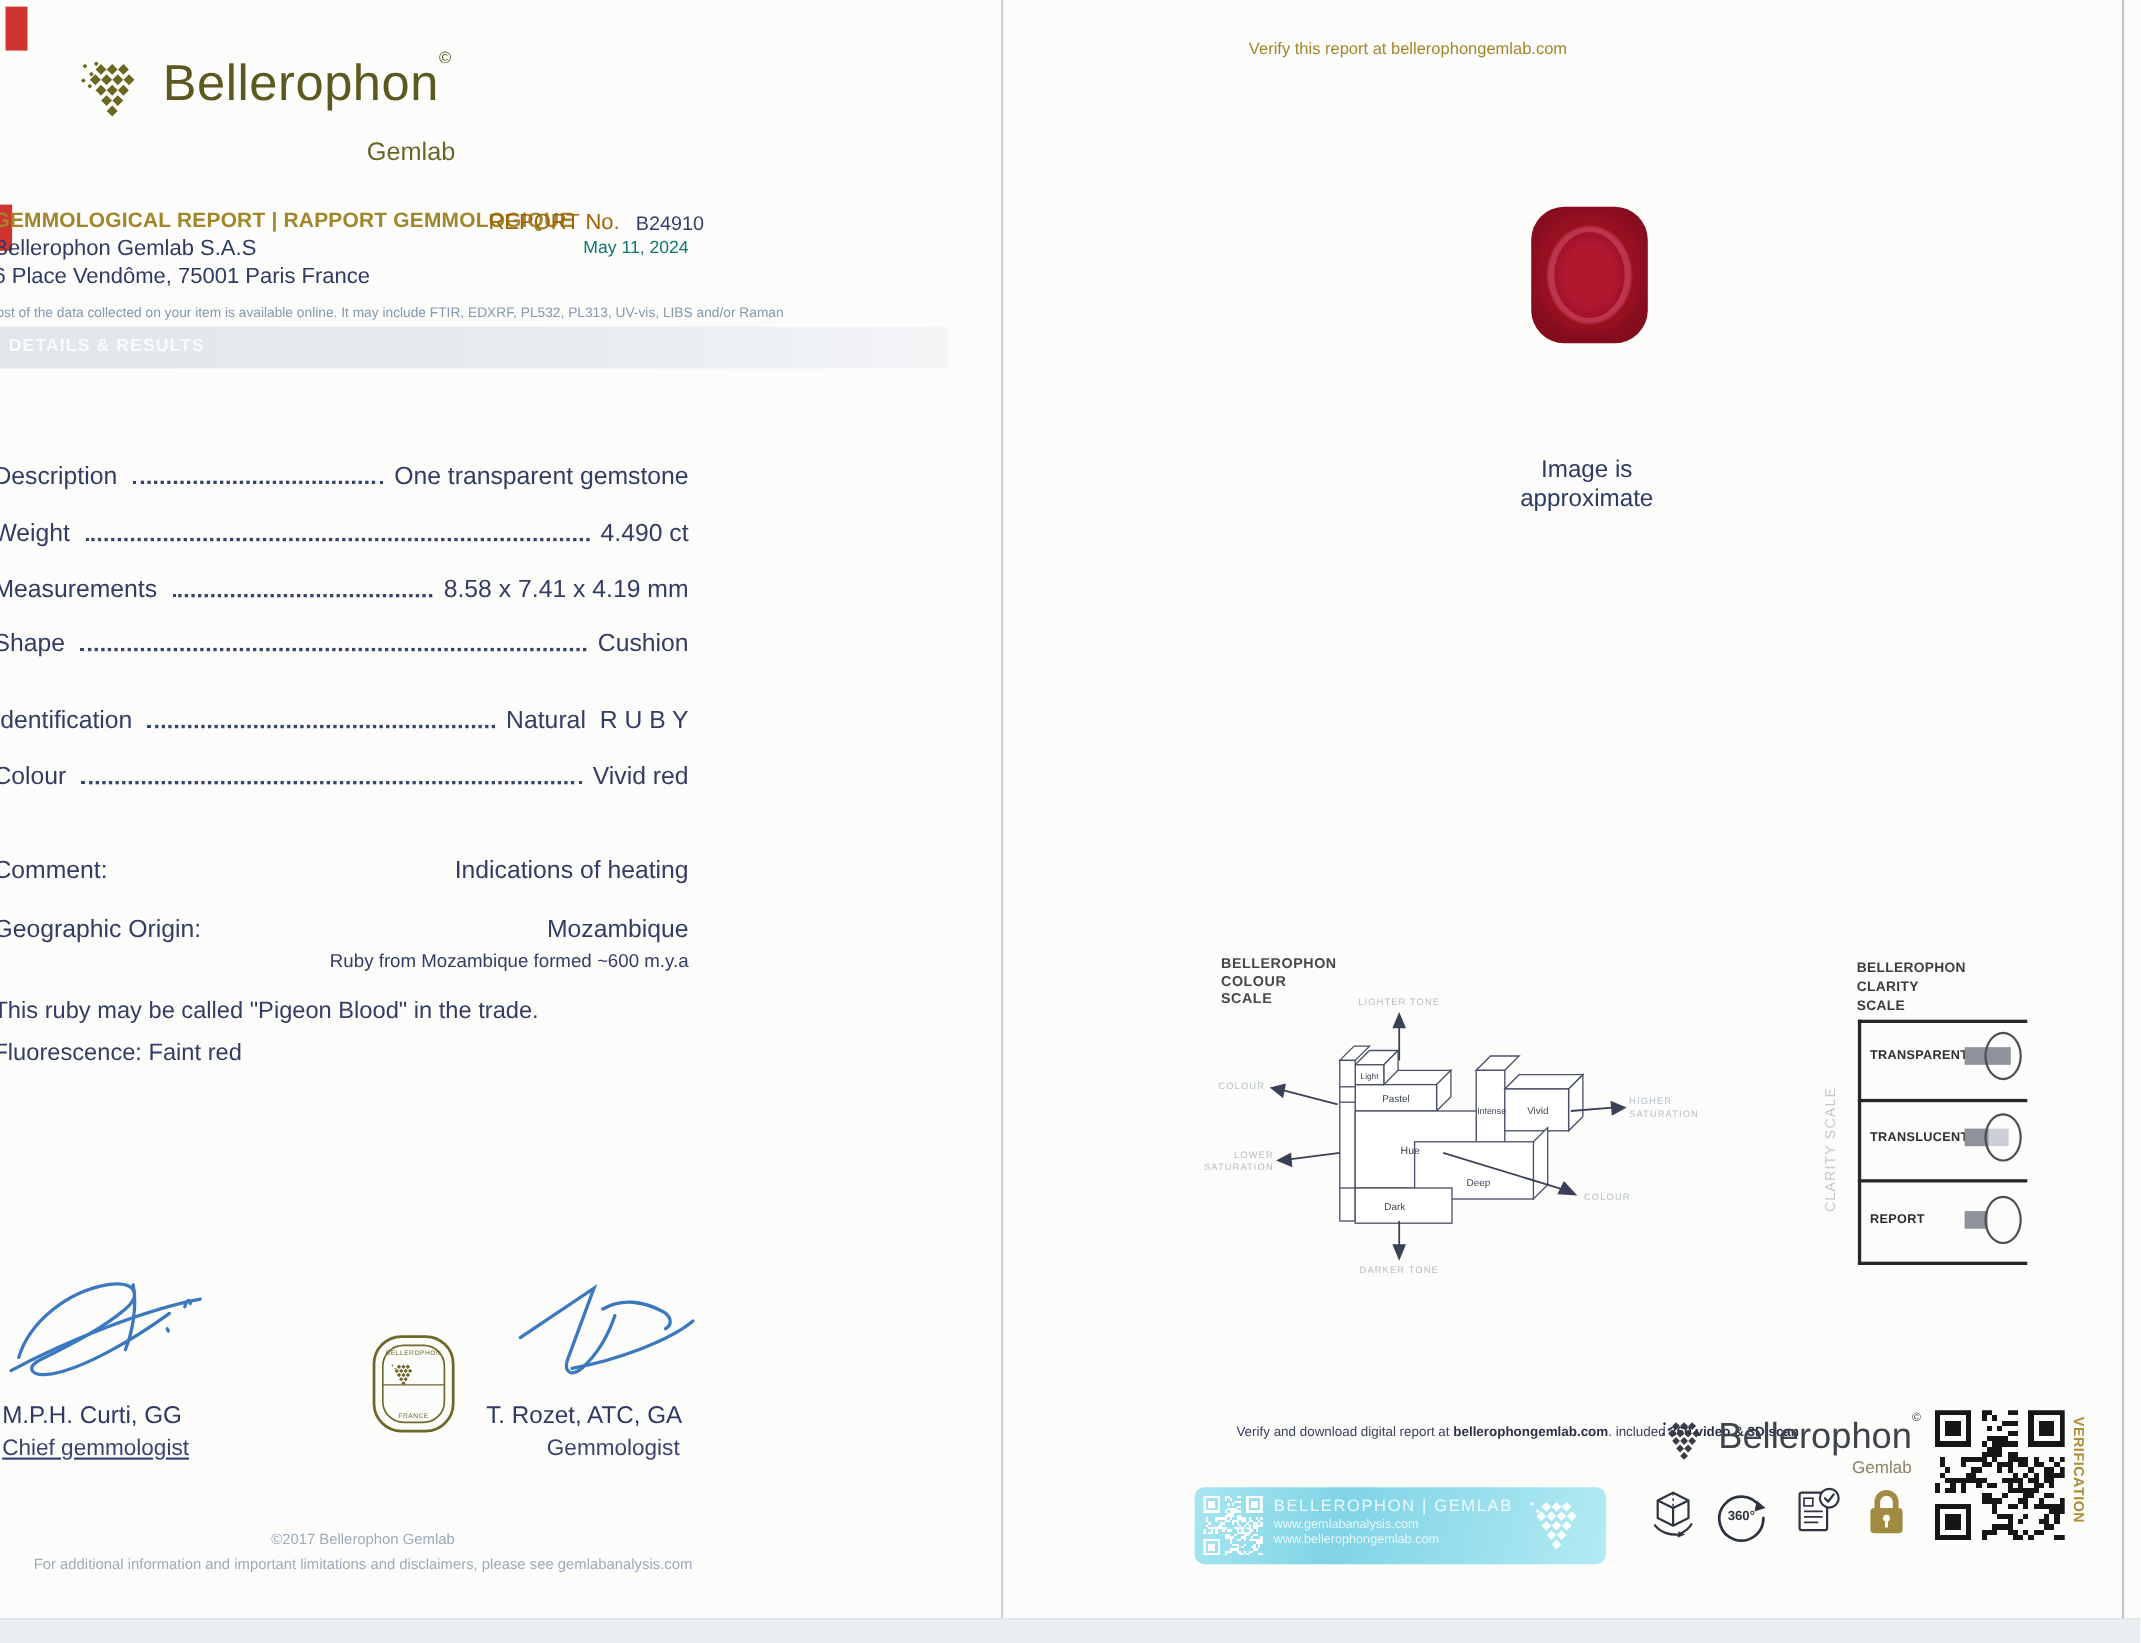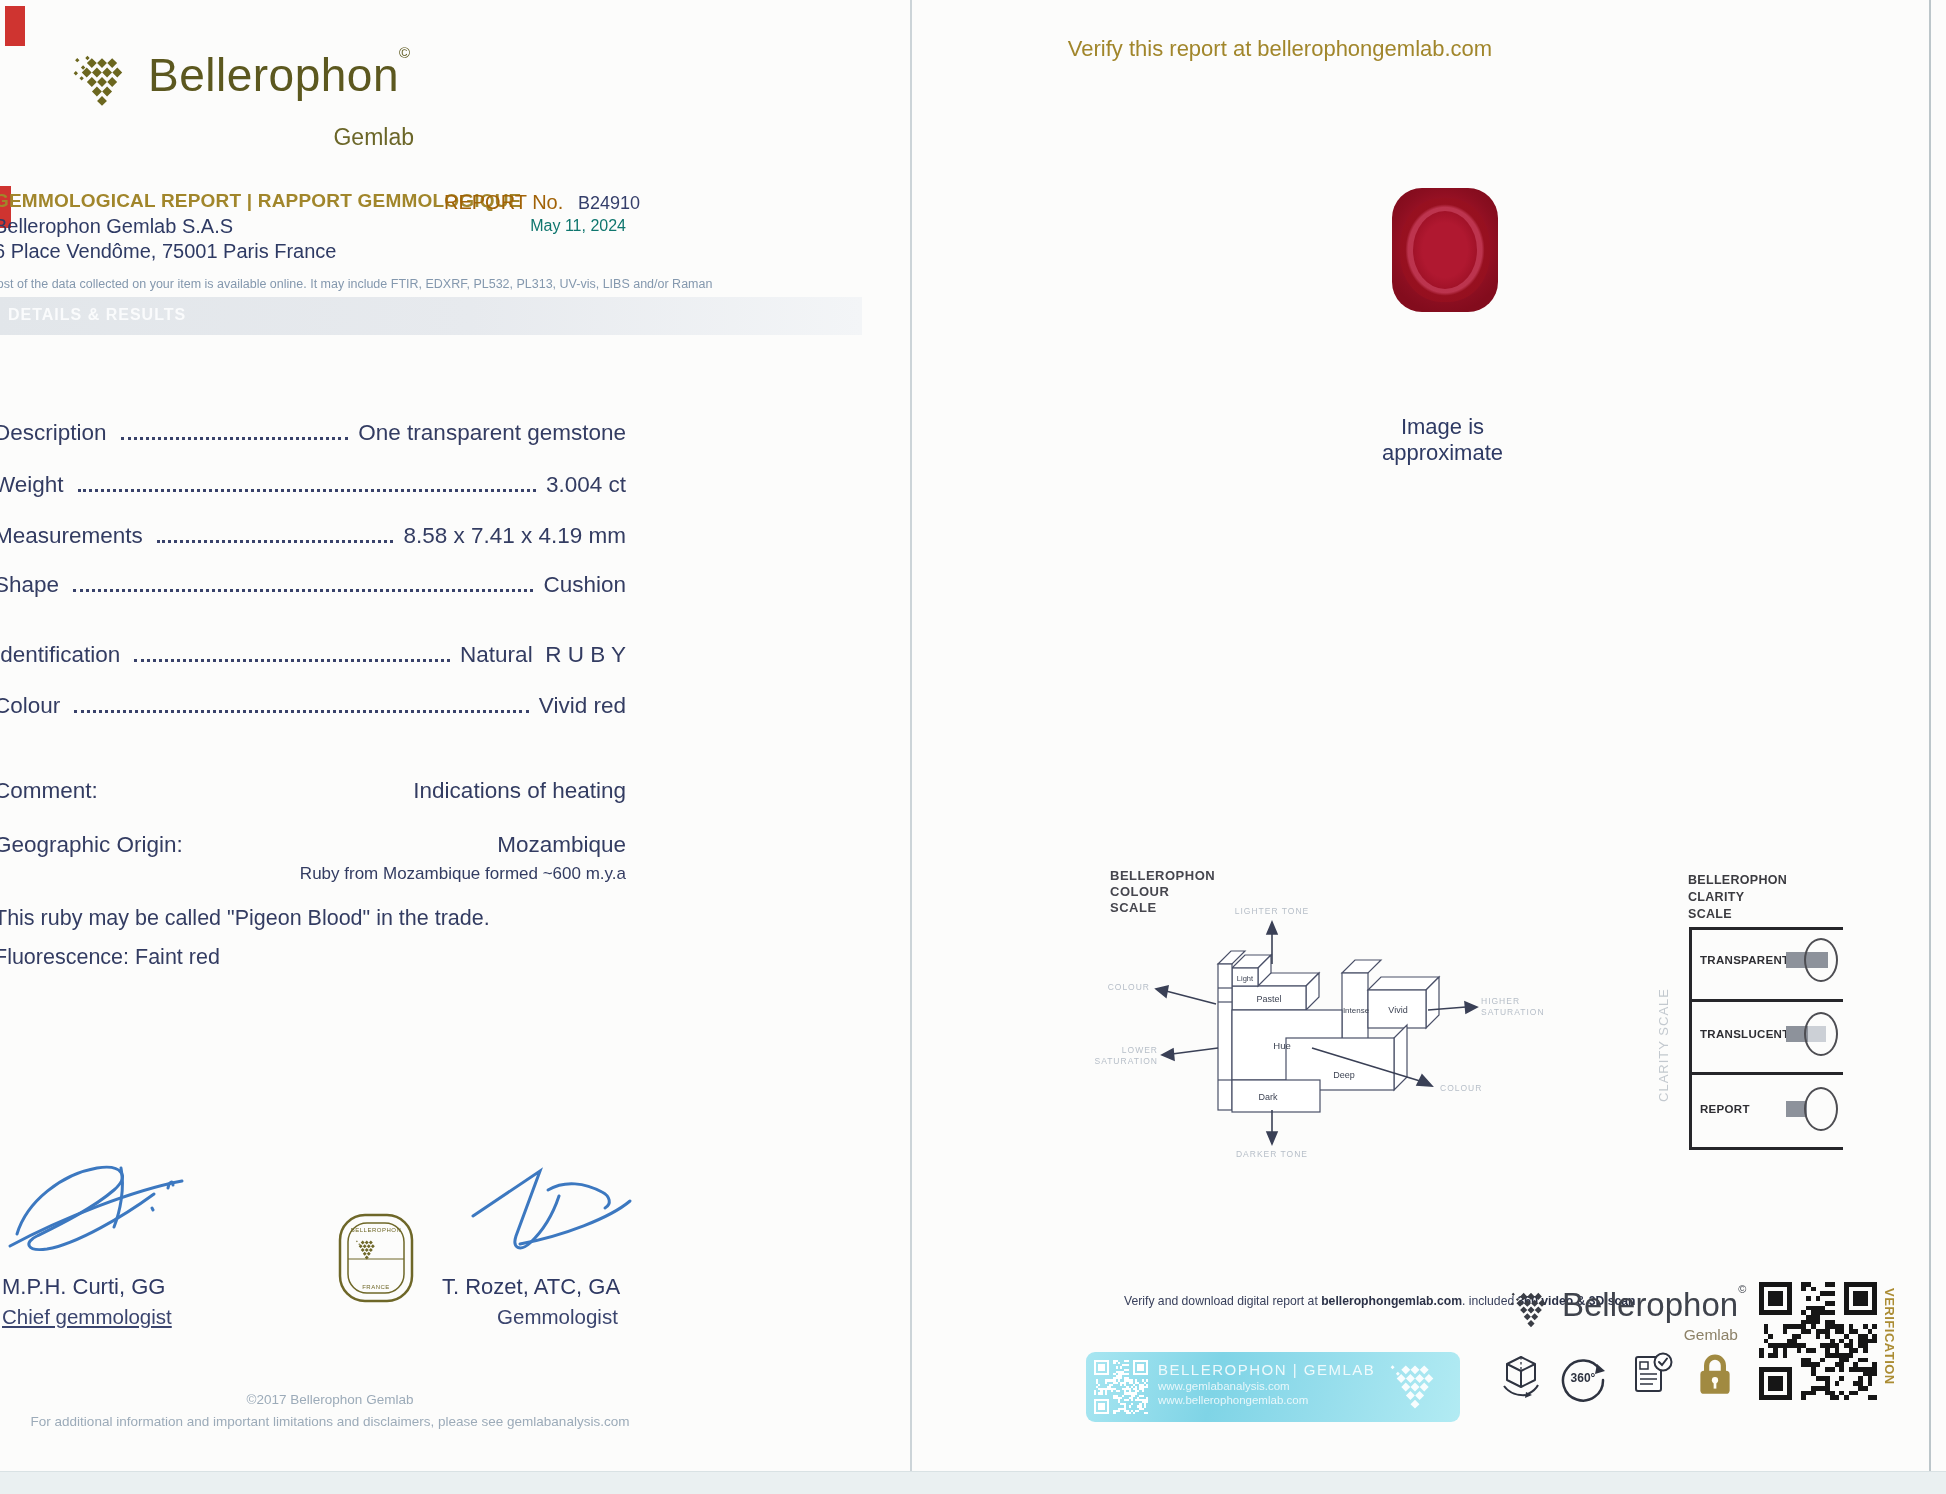--- a/index.html
+++ b/index.html
@@ -25,21 +25,21 @@
   .leader{flex:1;border-bottom:3px dotted #39426a;margin:0 10px 5px 14px;min-width:30px;}
   .dval{white-space:pre;}
   .drow.nolead .dval{margin-left:auto;}
   .note-right{left:-6px;width:640px;text-align:right;font-size:17px;color:#333c62;padding-right:8px;box-sizing:border-box;}
   .note-left{left:-6px;width:640px;font-size:21.5px;color:#333c62;}
   .sig-name{font-size:22px;color:#2f3963;}
   .sig-title{font-size:20.5px;color:#3a446e;}
   .footer-line{left:0;width:660px;text-align:center;font-size:13.5px;color:#9cabb9;}
 
   
-  .verify-top{left:1060px;top:36px;width:440px;text-align:center;font-size:22px;color:#a1862b;}
+  .verify-top{left:1060px;top:36px;width:440px;text-align:center;font-size:15px;color:#a1862b;}
   .ruby{left:1392px;top:188px;width:106px;height:124px;border-radius:30px;
         background:radial-gradient(ellipse 60% 55% at 50% 46%,#b2172f 0%,#a01226 55%,#8a0e20 85%,#830c1d 100%);}
   .ruby .facet{position:absolute;inset:10px 8px;border-radius:46%;
         background:radial-gradient(closest-side,#a81329 0 52%,#c23a55 58% 82%,#97101f 88%);opacity:.85;}
   .ruby .table{position:absolute;inset:23px 21px;border-radius:50%;
         background:radial-gradient(closest-side,#b01830 0 70%,#a11228 100%);}
   .img-caption{left:1340px;top:414px;width:205px;text-align:center;font-size:22px;color:#2e3a64;}
 
   .clarity-head{left:1688px;top:872px;font-size:12.5px;font-weight:bold;color:#3b3b40;line-height:17px;letter-spacing:.3px;}
   .clarity-side{left:1656px;top:988px;writing-mode:vertical-rl;transform:rotate(180deg);
@@ -100,21 +100,21 @@
   </div>
 
   <div class="drow" style="top:420px">
     <span class="dlabel">Description</span>
     <span class="leader"></span>
     <span class="dval">One transparent gemstone</span>
   </div>
   <div class="drow" style="top:472px">
     <span class="dlabel">Weight</span>
     <span class="leader"></span>
-    <span class="dval">3.004 ct</span>
+    <span class="dval">4.490 ct</span>
   </div>
   <div class="drow" style="top:523px">
     <span class="dlabel">Measurements</span>
     <span class="leader"></span>
     <span class="dval">8.58 x 7.41 x 4.19 mm</span>
   </div>
   <div class="drow" style="top:572px">
     <span class="dlabel">Shape</span>
     <span class="leader"></span>
     <span class="dval">Cushion</span>

